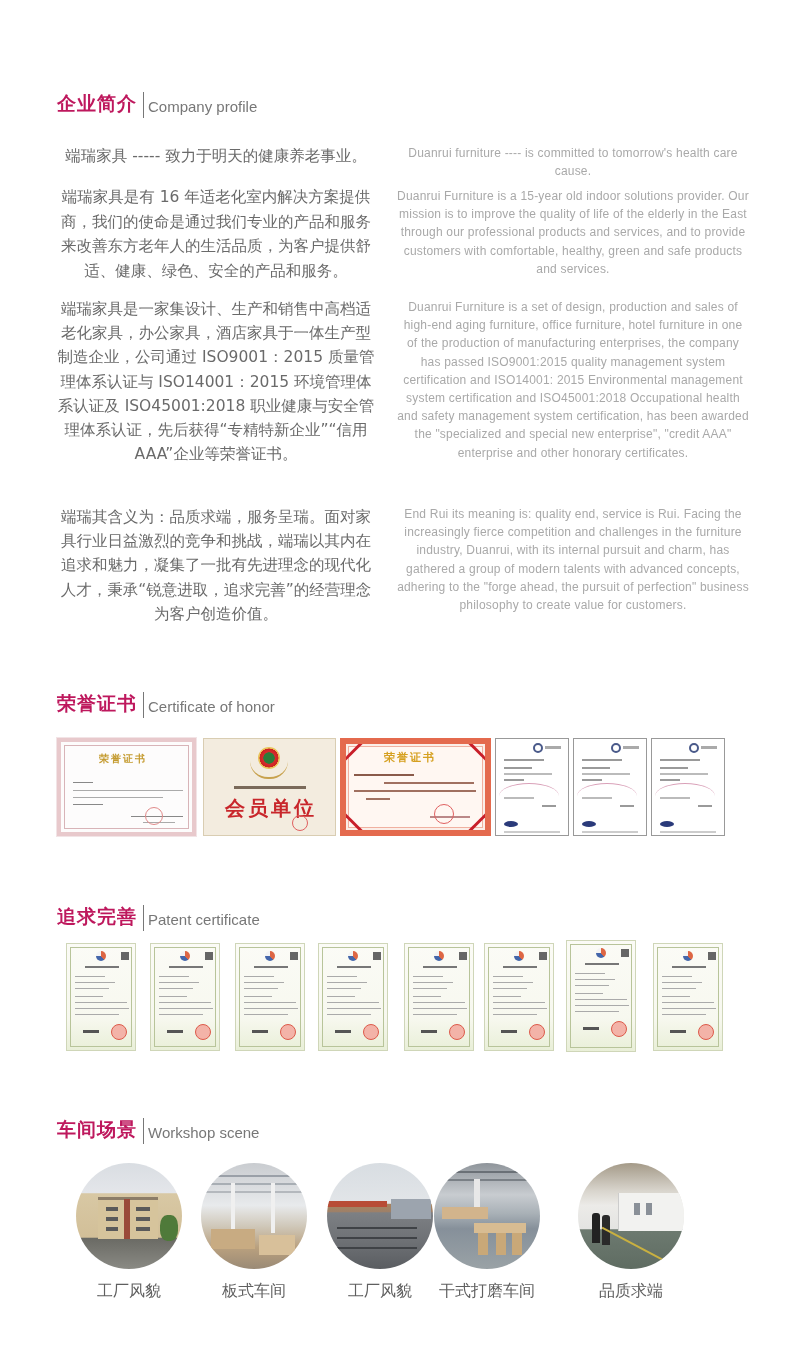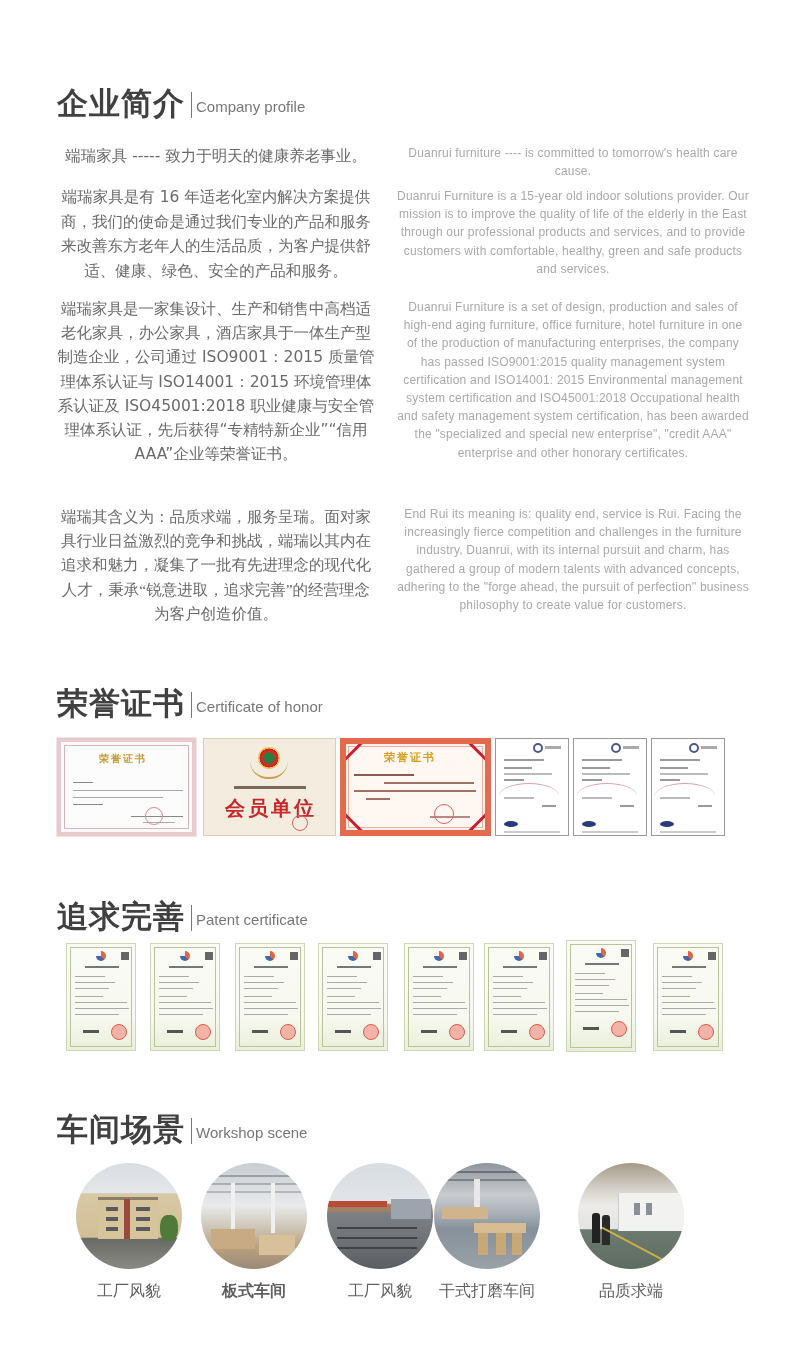--- a/index.html
+++ b/index.html
@@ -1,20 +1,20 @@
 <!DOCTYPE html>
 <html><head>
 <meta charset="utf-8">
 <style>
   * { box-sizing: border-box; margin: 0; padding: 0; }
   html, body { width: 800px; height: 1368px; background: #ffffff; overflow: hidden; }
   body { position: relative; font-family: "DejaVu Sans", "Liberation Sans", sans-serif; color: #555; }
 
   .section-head { position: absolute; left: 57px; display: flex; align-items: flex-end; height: 36px; }
-  .section-head .cn { font-size: 31px; font-weight: bold; color: #404040; letter-spacing: 1px; line-height: 34px; font-family: "DejaVu Sans", sans-serif; }
+  .section-head .cn { font-size: 19px; font-weight: bold; color: #be185d; letter-spacing: 1px; line-height: 34px; font-family: "DejaVu Sans", sans-serif; }
   .section-head .bar { width: 1px; height: 26px; background: #777; margin: 0 4px 2px 6px; }
   .section-head .en { font-family: "Liberation Sans", sans-serif; font-size: 15px; color: #777; line-height: 20px; margin-bottom: 3px; }
 
   .cn-col { position: absolute; left: 57px; width: 318px; font-size: 15.5px; line-height: 24px; color: #6a6a6a; font-family: "DejaVu Sans", sans-serif; }
   .en-col { position: absolute; left: 397px; width: 352px; font-family: "Liberation Sans", sans-serif; font-size: 12px; line-height: 18.2px; color: #a9a9a9; text-align: justify; letter-spacing: 0.2px; }
   .para { position: absolute; text-align: center; }
 
   
   .cert { position: absolute; top: 738px; height: 98px; overflow: hidden; }
   .cert-a { left: 57px; width: 139px; background: #fdfcfc; border: 4px solid #e8c9cc; outline: 1px solid #f2e4e6; }
@@ -61,21 +61,21 @@
 <div class="section-head" style="top:84px;">
   <span class="cn">企业简介</span>
   <span class="bar"></span>
   <span class="en">Company profile</span>
 </div>
 
 <div class="cn-col">
   <p class="para" style="top:144px; width:318px;">端瑞家具 ----- 致力于明天的健康养老事业。</p>
   <p class="para" style="top:185px; width:318px; line-height:24.5px;">端瑞家具是有 16 年适老化室内解决方案提供商，我们的使命是通过我们专业的产品和服务来改善东方老年人的生活品质，为客户提供舒适、健康、绿色、安全的产品和服务。</p>
   <p class="para" style="top:297px; width:318px; line-height:24.2px;">端瑞家具是一家集设计、生产和销售中高档适老化家具，办公家具，酒店家具于一体生产型制造企业，公司通过 ISO9001：2015 质量管理体系认证与 ISO14001：2015 环境管理体系认证及 ISO45001:2018 职业健康与安全管理体系认证，先后获得“专精特新企业”“信用 AAA”企业等荣誉证书。</p>
-  <p class="para" style="top:505px; width:318px; line-height:24.2px;font-family:Liberation Serif, serif;">端瑞其含义为：品质求端，服务呈瑞。面对家具行业日益激烈的竞争和挑战，端瑞以其内在追求和魅力，凝集了一批有先进理念的现代化人才，秉承“锐意进取，追求完善”的经营理念为客户创造价值。</p>
+  <p class="para" style="top:505px; width:318px; line-height:24.2px;">端瑞其含义为：品质求端，服务呈瑞。面对家具行业日益激烈的竞争和挑战，端瑞以其内在追求和魅力，凝集了一批有先进理念的现代化人才，秉承“锐意进取，追求完善”的经营理念为客户创造价值。</p>
 </div>
 
 <div class="en-col">
   <p class="para" style="top:144px; width:352px;">Duanrui furniture ---- is committed to tomorrow's health care cause.</p>
   <p class="para" style="top:187px; width:352px;">Duanrui Furniture is a 15-year old indoor solutions provider. Our mission is to improve the quality of life of the elderly in the East through our professional products and services, and to provide customers with comfortable, healthy, green and safe products and services.</p>
   <p class="para" style="top:298px; width:352px;">Duanrui Furniture is a set of design, production and sales of high-end aging furniture, office furniture, hotel furniture in one of the production of manufacturing enterprises, the company has passed ISO9001:2015 quality management system certification and ISO14001: 2015 Environmental management system certification and ISO45001:2018 Occupational health and safety management system certification, has been awarded the "specialized and special new enterprise", "credit AAA" enterprise and other honorary certificates.</p>
   <p class="para" style="top:505px; width:352px;">End Rui its meaning is: quality end, service is Rui. Facing the increasingly fierce competition and challenges in the furniture industry, Duanrui, with its internal pursuit and charm, has gathered a group of modern talents with advanced concepts, adhering to the "forge ahead, the pursuit of perfection" business philosophy to create value for customers.</p>
 </div>
 
 <div class="section-head" style="top:684px;">
@@ -300,21 +300,21 @@
   <div class="circle" style="background:linear-gradient(180deg,#d9dde2 0%,#e4e6ea 28%,#d8c8a4 29%,#d2bf98 70%,#6a6a64 71%,#8a8a84 100%);">
     <div style="position:absolute; left:22px; top:34px; width:60px; height:42px; background:#d6c49c; border-top:3px solid #8c7d68;"></div>
     <div style="position:absolute; left:48px; top:36px; width:6px; height:40px; background:#9a4a3a;"></div>
     <div style="position:absolute; left:30px; top:44px; width:12px; height:4px; background:#5a5a5a; box-shadow:0 10px 0 #5a5a5a, 0 20px 0 #5a5a5a;"></div>
     <div style="position:absolute; left:60px; top:44px; width:14px; height:4px; background:#5a5a5a; box-shadow:0 10px 0 #5a5a5a, 0 20px 0 #5a5a5a;"></div>
     <div style="position:absolute; left:84px; top:52px; width:18px; height:26px; background:#4f7a3a; border-radius:40%;"></div>
   </div>
   <div class="label">工厂风貌</div>
 </div>
 
-<div class="scene" style="left:199px;font-weight:bold;">
+<div class="scene" style="left:199px;">
   <div class="circle" style="background:linear-gradient(180deg,#c9ccd0 0%,#e8eaec 40%,#cfc7b8 60%,#b9a07e 80%,#9a8a76 100%);">
     <div style="position:absolute; left:0; top:12px; width:106px; height:2px; background:#9aa0a8; box-shadow:0 8px 0 #a8aeb4, 0 16px 0 #b4b8bd;"></div>
     <div style="position:absolute; left:30px; top:20px; width:4px; height:50px; background:#f0f0f0;"></div>
     <div style="position:absolute; left:70px; top:20px; width:4px; height:50px; background:#f0f0f0;"></div>
     <div style="position:absolute; left:10px; top:66px; width:44px; height:20px; background:#c8ab82;"></div>
     <div style="position:absolute; left:58px; top:72px; width:36px; height:20px; background:#d8c09a;"></div>
   </div>
   <div class="label">板式车间</div>
 </div>
 

